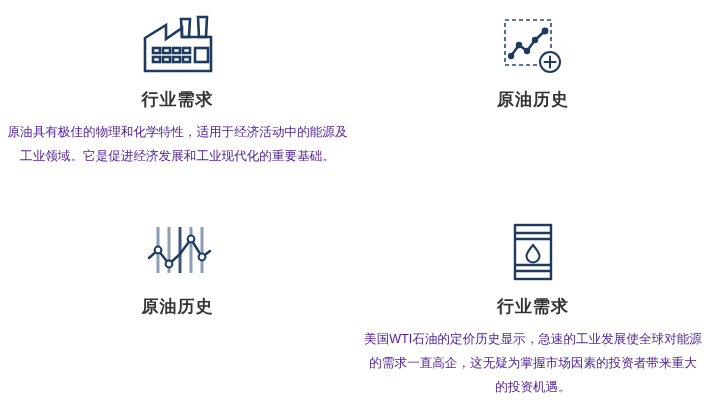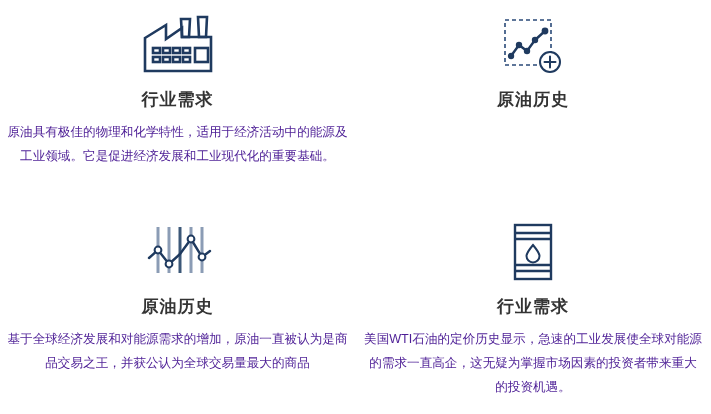--- a/index.html
+++ b/index.html
@@ -134,21 +134,20 @@
 
         <polyline points="6,37 15,29 26,43 37,33 48,18 59,36 67,30" stroke="#1f3a5f" stroke-width="2.4" fill="none" stroke-linecap="round" stroke-linejoin="round"></polyline>
 
         <circle cx="15" cy="29" r="3.4" fill="#ffffff" stroke="#1f3a5f" stroke-width="2"></circle>
         <circle cx="26" cy="43" r="3.4" fill="#ffffff" stroke="#1f3a5f" stroke-width="2"></circle>
         <circle cx="48" cy="18" r="3.4" fill="#ffffff" stroke="#1f3a5f" stroke-width="2"></circle>
         <circle cx="59" cy="36" r="3.4" fill="#ffffff" stroke="#1f3a5f" stroke-width="2"></circle>
       </svg>
     </div>
     <div class="card-title">原油历史</div>
-    <div class="card-body">基于全球经济发展和对能源需求的增加，原油一直被认为是商品交易之王，并获公认为全球交易量最大的商品</div>
   </div>
 
   <div class="card card-4">
     <div class="icon-wrap">
       <svg width="52" height="64" viewBox="0 0 52 64" fill="none" stroke="#1f3a5f" stroke-width="2.4">
 
         <rect x="8" y="5" width="36" height="54"></rect>
 
         <line x1="8" y1="13" x2="44" y2="13"></line>
         <line x1="8" y1="19" x2="44" y2="19"></line>

